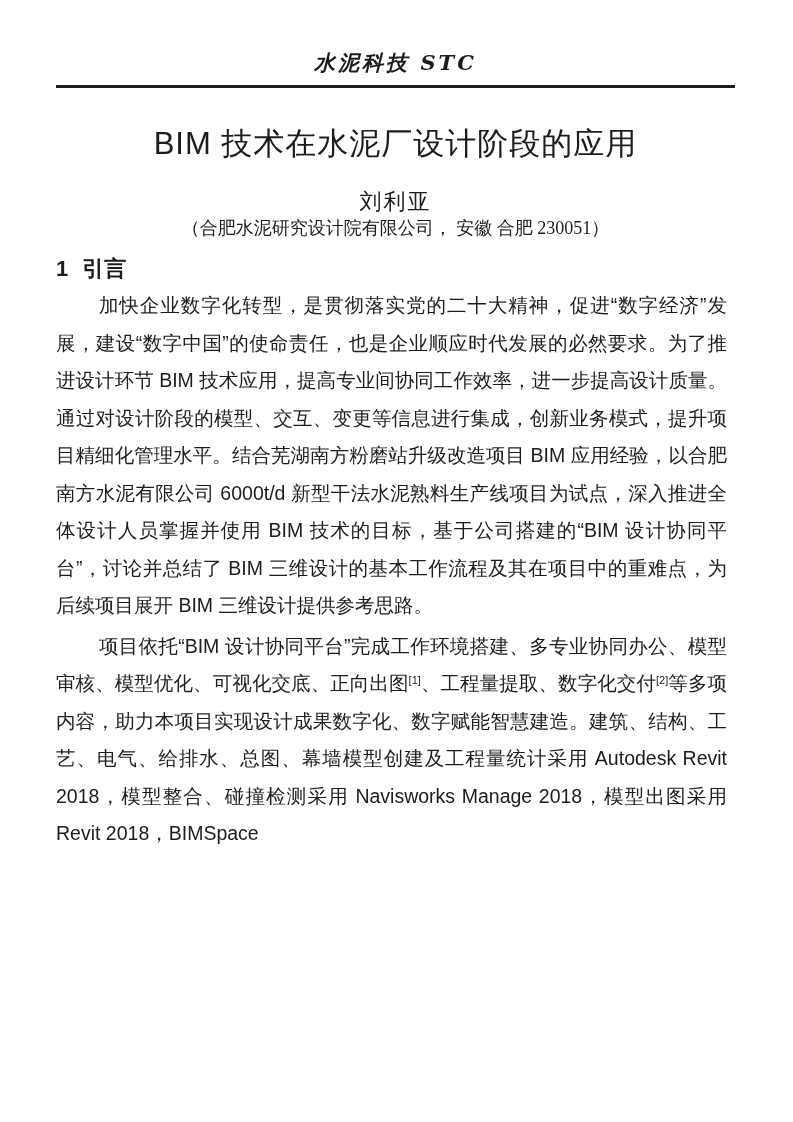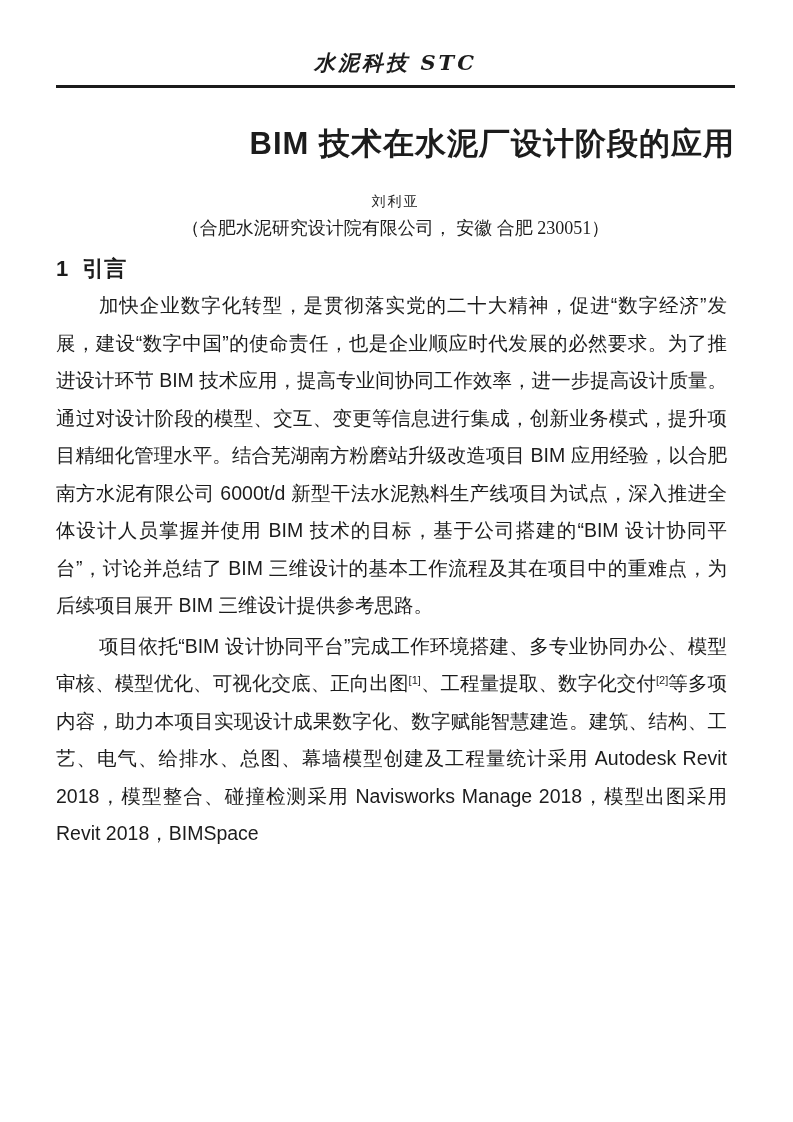--- a/index.html
+++ b/index.html
@@ -27,31 +27,31 @@
   }
   .header-rule{
     margin-top:9px;
     border:0;
     border-top:3px solid #1b1b1b;
   }
 
   
   .article-title{
     margin:36px 0 0 0;
-    text-align:right;
+    text-align:center;
     font-family:"Liberation Sans", sans-serif;
-    font-weight:700;
+    font-weight:400;
     font-size:31px;
     line-height:40px;
     letter-spacing:1px;
   }
   .author{
     margin-top:26px;
     text-align:center;
-    font-size:14px;
+    font-size:22px;
     line-height:24px;
     letter-spacing:2px;
   }
   .affiliation{
     margin-top:1px;
     text-align:center;
     font-size:18px;
     line-height:26px;
   }
 

